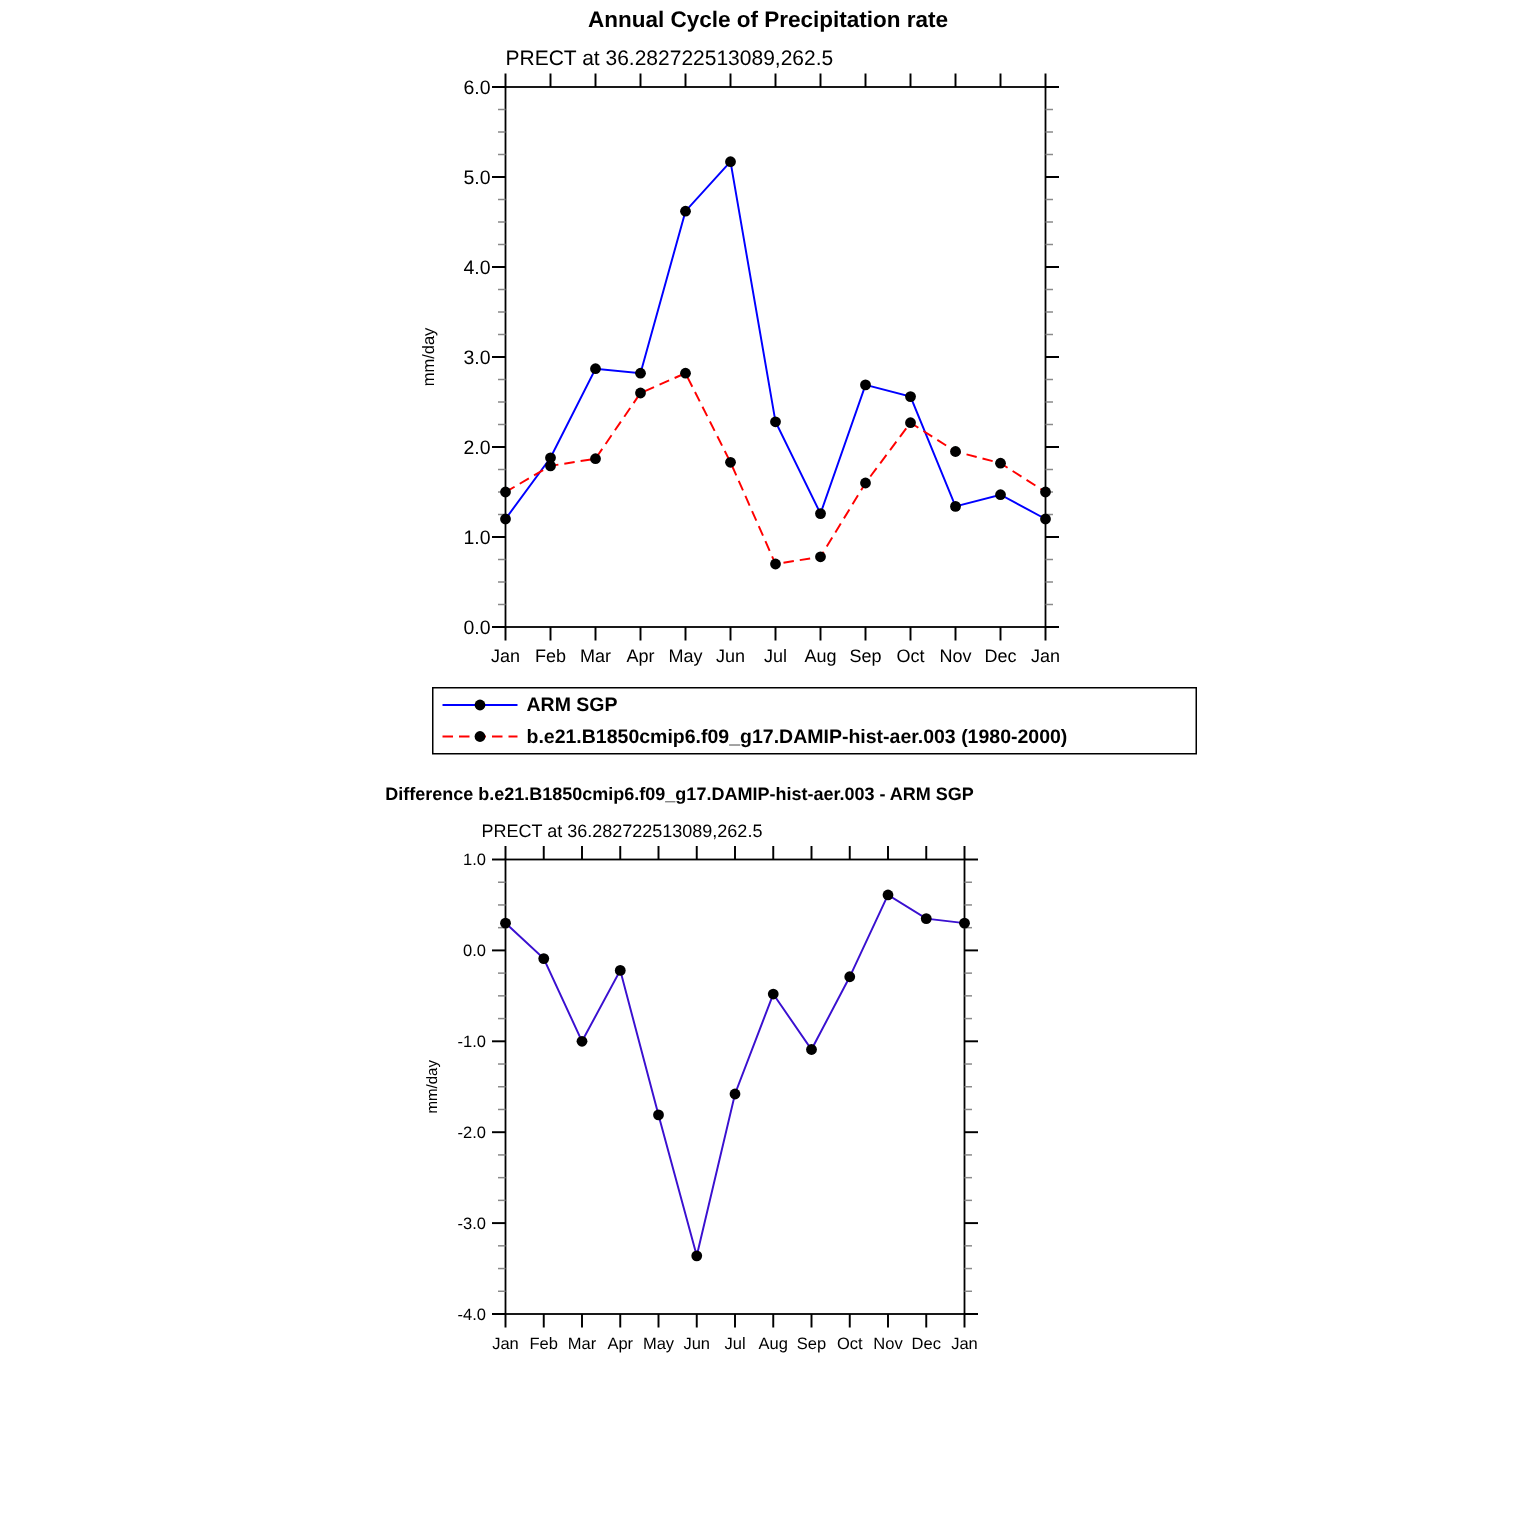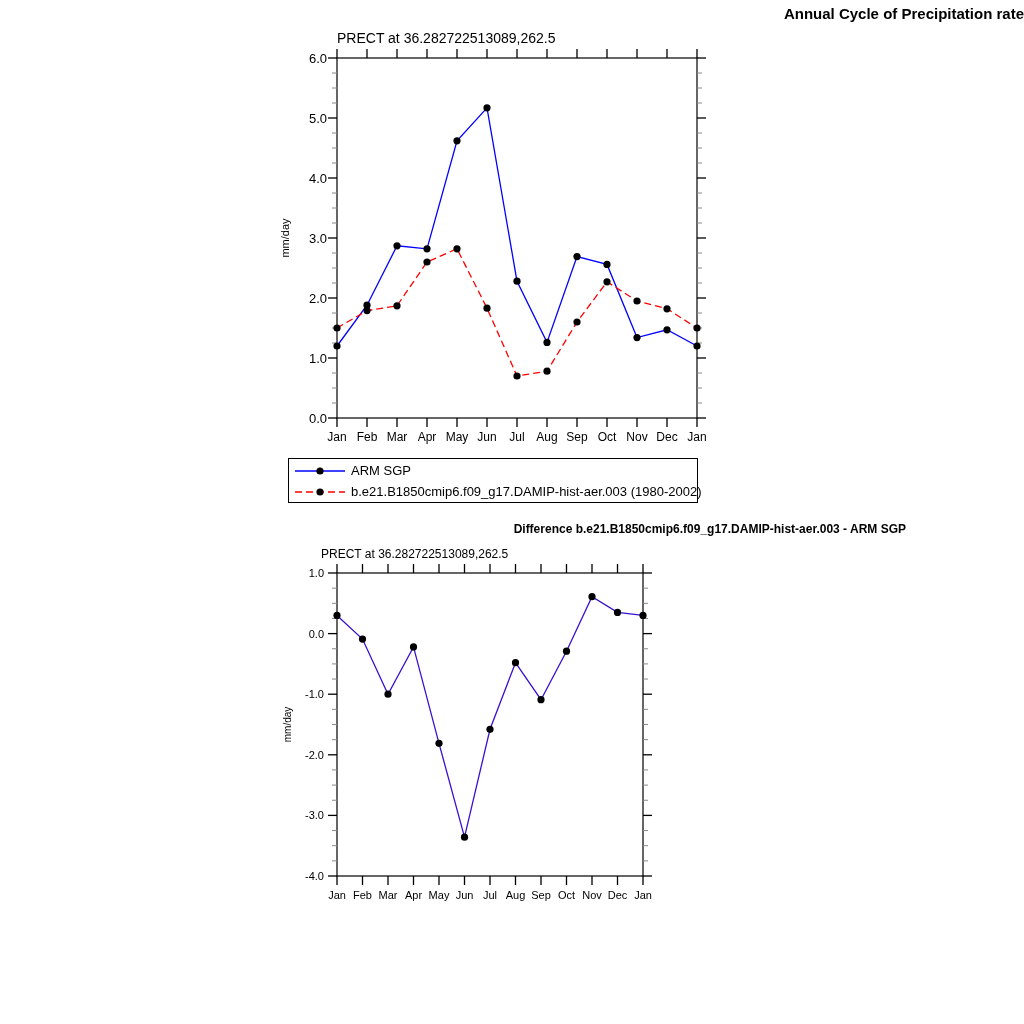--- a/index.html
+++ b/index.html
@@ -2,29 +2,29 @@
 <html><head>
 <meta charset="utf-8">
 <style>
   html,body{margin:0;padding:0;background:#ffffff;}
   #stage{
     position:relative;width:1024px;height:1024px;background:#ffffff;
     font-family:"Liberation Sans","DejaVu Sans",sans-serif;overflow:hidden;
   }
   #charts-canvas{position:absolute;left:0;top:0;width:1024px;height:1024px;}
   .abs{position:absolute;}
-  .chart-title{font-weight:bold;color:#000;text-align:right;white-space:nowrap;}
+  .chart-title{font-weight:bold;color:#000;text-align:center;white-space:nowrap;}
   #top-title{left:0;top:5px;width:1024px;font-size:15px;}
   #top-subtitle{left:337px;top:30px;font-size:14px;color:#000;white-space:nowrap;}
   #bottom-title{left:0;top:522px;width:906px;font-size:12px;}
   #bottom-subtitle{left:321px;top:547px;font-size:12px;color:#000;white-space:nowrap;}
   #legend-box{
-    left:288px;top:458px;width:410px;height:45px;
+    left:288px;top:458px;width:510px;height:45px;
     border:1px solid #000;box-sizing:border-box;
-    display:flex;flex-direction:column;justify-content:flex-end;
+    display:flex;flex-direction:column;justify-content:flex-start;font-weight:bold;
   }
   .legend-row{display:flex;align-items:center;height:21px;padding-left:4px;}
   .legend-sample{width:54px;height:14px;flex:0 0 54px;}
   .legend-label{font-size:13px;color:#000;margin-left:4px;white-space:nowrap;}
 </style>
 </head>
 <body>
 
 <div id="stage">
 
@@ -270,21 +270,21 @@
         <line x1="2" y1="7" x2="52" y2="7" stroke="#0000ff" stroke-width="1.3"></line>
         <circle cx="27" cy="7" r="3.6" fill="#000000"></circle>
       </svg>
       <span class="legend-label">ARM SGP</span>
     </div>
     <div class="legend-row">
       <svg class="legend-sample" viewBox="0 0 54 14">
         <line x1="2" y1="7" x2="52" y2="7" stroke="#ff0000" stroke-width="1.3" stroke-dasharray="7,4"></line>
         <circle cx="27" cy="7" r="3.6" fill="#000000"></circle>
       </svg>
-      <span class="legend-label">b.e21.B1850cmip6.f09_g17.DAMIP-hist-aer.003 (1980-2002)</span>
+      <span class="legend-label">b.e21.B1850cmip6.f09_g17.DAMIP-hist-aer.003 (1980-2000)</span>
     </div>
   </div>
 
   <div id="bottom-title" class="abs chart-title">Difference b.e21.B1850cmip6.f09_g17.DAMIP-hist-aer.003 - ARM SGP</div>
 
   <div id="bottom-subtitle" class="abs">PRECT at 36.282722513089,262.5</div>
 
 </div>
 
 </body></html>

